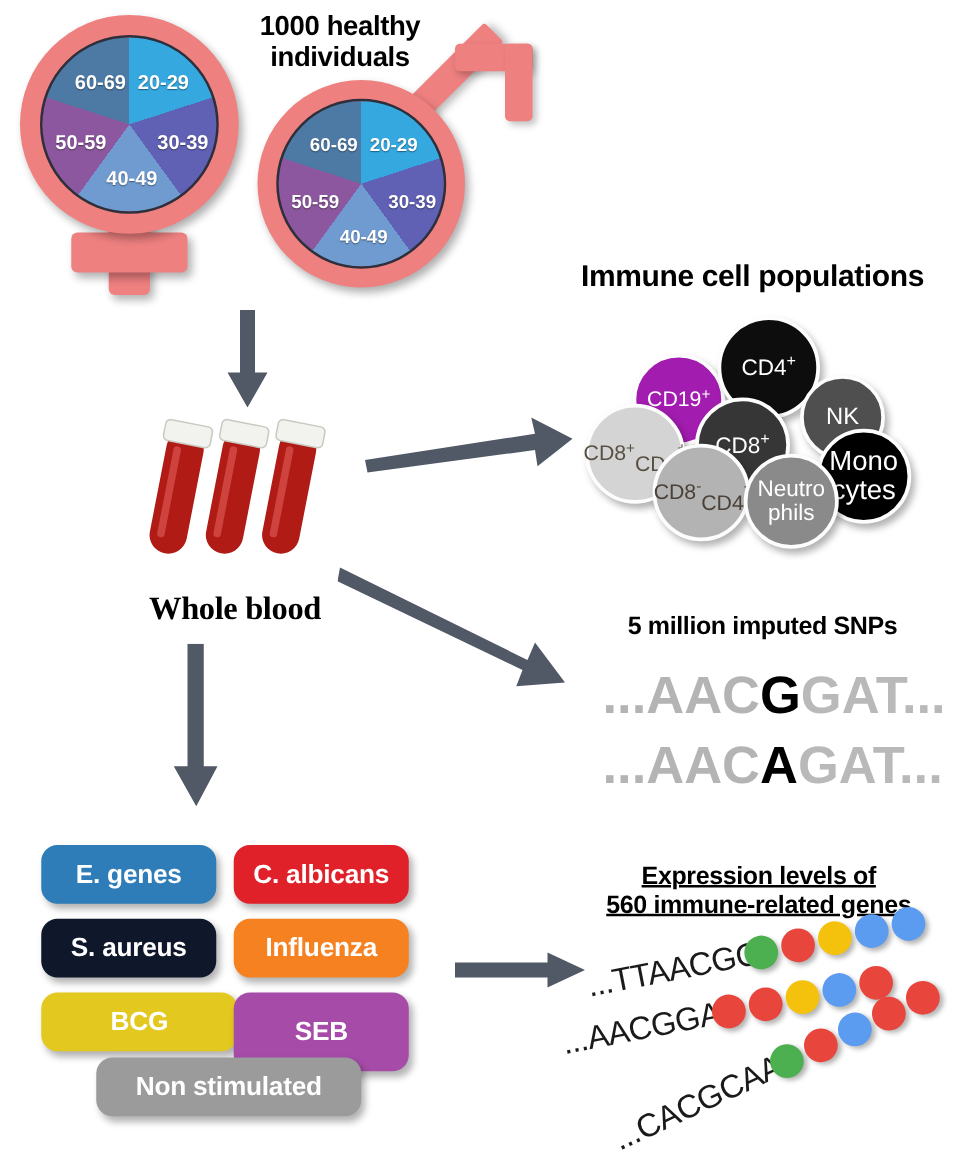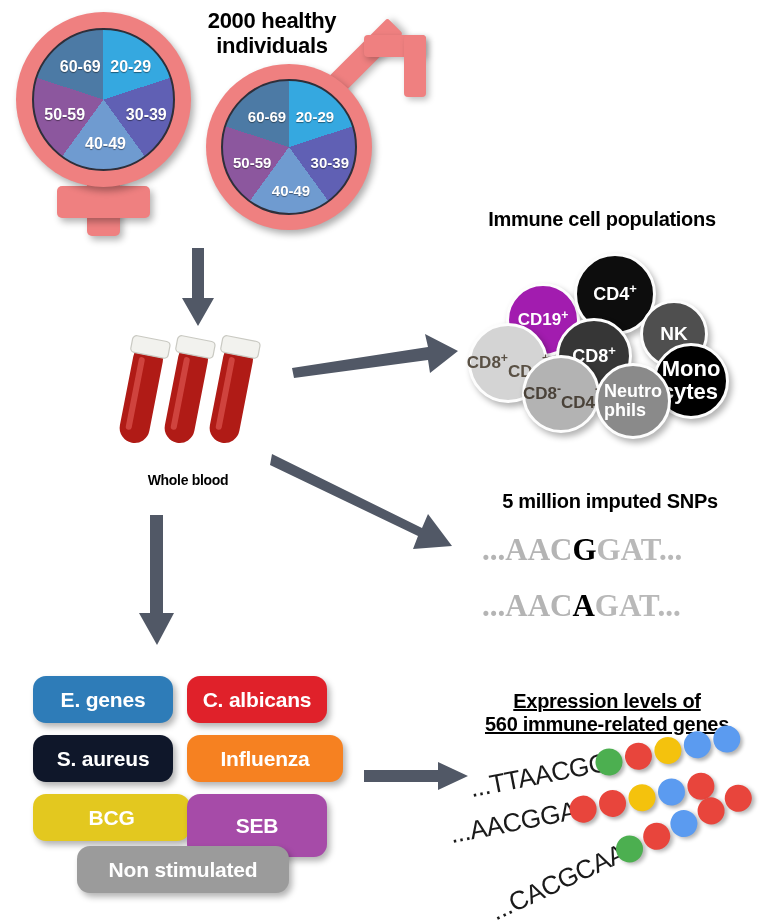--- a/index.html
+++ b/index.html
@@ -49,33 +49,33 @@
     border-radius:5px;
   }
 
   
   .arrow { position:absolute; }
 
   
   .cell {
     position:absolute; border-radius:50%;
     display:flex; align-items:center; justify-content:center;
-    font-weight:bold;
+    text-align:center; font-weight:normal;
     line-height:1.04;
     border:3px solid #fdfdfd;
     box-shadow: 3px 4px 6px rgba(0,0,0,0.30);
     white-space:pre-line;
   }
   .cell sup { font-size:0.72em; line-height:0; vertical-align: baseline; position:relative; top:-0.38em; }
 
   
   .snpline {
     position:absolute; white-space:pre;
-    font-family:Liberation Serif, serif;
-    font-weight:bold; font-size:31px;
+    font-family:Liberation Sans, sans-serif;
+    font-weight:bold; font-size:42px;
     letter-spacing:0px;
   }
   .snpline span { display:inline-block; }
 
   
   .stimbox {
     position:absolute; border-radius:13px;
     display:flex; align-items:center; justify-content:center;
     color:#fff; font-weight:bold; font-size:21px;
     box-shadow: 3px 4px 6px rgba(0,0,0,0.30);
@@ -94,21 +94,21 @@
     position:absolute; border-radius:50%; top:50%;
     transform:translateY(-50%);
     box-shadow: 2px 3px 4px rgba(0,0,0,0.30);
   }
 </style>
 </head>
 <body>
 
 <div id="stage">
 
-  <div class="abs heading" style="left:182px; top:8px; width:180px; font-size:22px;">2000 healthy
+  <div class="abs heading" style="left:182px; top:8px; width:180px; font-size:22px;">1000 healthy
 individuals</div>
 
   <div class="gsym" style="left:8px; top:8px; width:190px; height:230px;">
     <div class="fstem" style="left:79px; top:140px; width:33px; height:88px;"></div>
     <div class="fstem" style="left:49px; top:178px; width:93px; height:32px;"></div>
     <div class="ring" style="left:8px; top:4px; width:175px; height:175px;"></div>
     <div class="pie-wrap" id="pie-female" style="left: 24px; top: 20px; width: 143px; height: 143px; background: conic-gradient(rgb(53, 168, 224) 0deg, rgb(53, 168, 224) 72deg, rgb(96, 96, 180) 72deg, rgb(96, 96, 180) 144deg, rgb(111, 155, 208) 144deg, rgb(111, 155, 208) 216deg, rgb(140, 87, 158) 216deg, rgb(140, 87, 158) 288deg, rgb(76, 122, 165) 288deg, rgb(76, 122, 165) 360deg);">
         <div class="plabel" style="left: 96.716px; top: 36.7932px; font-size: 16px;">20-29</div>
         <div class="plabel" style="left: 112.3px; top: 84.7568px; font-size: 16px;">30-39</div>
         <div class="plabel" style="left: 71.5px; top: 114.4px; font-size: 16px;">40-49</div>
@@ -154,35 +154,35 @@
         <rect x="69" y="22" width="6" height="74" rx="3" fill="#d9524c" opacity="0.75"></rect>
       </g>
       <g transform="rotate(11 120 60)">
         <rect x="108" y="8" width="30" height="100" rx="15" fill="#b01b16"></rect>
         <rect x="104" y="2" width="38" height="17" rx="4" fill="#f2f2ee" stroke="#c9c9c2" stroke-width="1.2"></rect>
         <rect x="114" y="22" width="6" height="74" rx="3" fill="#d9524c" opacity="0.75"></rect>
       </g>
     </svg>
   </div>
 
-  <div class="abs heading" style="left:88px; top:472px; width:200px; font-size:14px;">Whole blood</div>
+  <div class="abs heading" style="left:88px; top:472px; width:200px; font-size:26px;font-family:Liberation Serif, serif;">Whole blood</div>
 
   <svg class="arrow" style="left:290px; top:330px;" width="170" height="50" viewBox="0 0 170 50">
     <path d="M2 38 L138 17 L135 4 L168 21 L140 43 L138 30 L4 48 Z" fill="#515866"></path>
   </svg>
 
   <svg class="arrow" style="left:270px; top:450px;" width="185" height="105" viewBox="0 0 185 105">
     <path d="M2 4 L152 78 L158 64 L182 96 L143 99 L148 86 L0 15 Z" fill="#515866"></path>
   </svg>
 
   <svg class="arrow" style="left:133px; top:515px;" width="48" height="130" viewBox="0 0 48 130">
     <path d="M17 0 h13 v98 h11 L24 130 L6 98 h11 Z" fill="#515866"></path>
   </svg>
 
-  <div class="abs heading" style="left:452px; top:208px; width:300px; font-size:20px;">Immune cell populations</div>
+  <div class="abs heading" style="left:452px; top:208px; width:300px; font-size:24px;">Immune cell populations</div>
 
   <div class="abs" id="immune-cells" style="left:468px; top:245px; width:280px; height:200px;">
       <div class="cell" style="left: 38px; top: 38px; width: 74px; height: 74px; background: #a21caf; color: rgb(255, 255, 255); font-size: 17px; z-index: 1;">CD19<sup>+</sup></div>
       <div class="cell" style="left: 106px; top: 8px; width: 82px; height: 82px; background: rgb(13, 13, 13); color: rgb(255, 255, 255); font-size: 18px; z-index: 2;">CD4<sup>+</sup></div>
       <div class="cell" style="left: 172px; top: 55px; width: 68px; height: 68px; background: rgb(79, 79, 79); color: rgb(255, 255, 255); font-size: 19px; z-index: 3;">NK</div>
       <div class="cell" style="left: 0px; top: 78px; width: 80px; height: 80px; background: rgb(212, 212, 212); color: rgb(89, 80, 68); font-size: 17px; z-index: 4;">CD8<sup>+</sup><br>CD4<sup>+</sup></div>
       <div class="cell" style="left: 88px; top: 73px; width: 76px; height: 76px; background: rgb(54, 54, 54); color: rgb(255, 255, 255); font-size: 18px; z-index: 5;">CD8<sup>+</sup></div>
       <div class="cell" style="left: 185px; top: 98px; width: 76px; height: 76px; background: #000000; color: rgb(255, 255, 255); font-size: 22px; z-index: 6;">Mono<br>cytes</div>
       <div class="cell" style="left: 54px; top: 110px; width: 78px; height: 78px; background: rgb(179, 179, 179); color: rgb(74, 66, 57); font-size: 17px; z-index: 7;">CD8<sup>-</sup><br>CD4<sup>-</sup></div>
       <div class="cell" style="left: 127px; top: 118px; width: 76px; height: 76px; background: rgb(138, 138, 138); color: rgb(255, 255, 255); font-size: 18px; z-index: 8;">Neutro<br>phils</div>
@@ -192,21 +192,21 @@
 
   <div class="abs" id="snp-block" style="left:482px; top:532px; width:260px; height:82px;">
       <div class="snpline" style="left: 0px; top: 0px;"><span style="color: rgb(168, 168, 168); opacity: 0.85; filter: blur(0.4px);">...AAC</span><span style="color: rgb(0, 0, 0); font-weight: bold;">G</span><span style="color: rgb(168, 168, 168); opacity: 0.8; filter: blur(0.4px);">GAT...</span></div>
       <div class="snpline" style="left: 0px; top: 56px;"><span style="color: rgb(168, 168, 168); opacity: 0.85; filter: blur(0.4px);">...AAC</span><span style="color: rgb(0, 0, 0); font-weight: bold;">A</span><span style="color: rgb(168, 168, 168); opacity: 0.8; filter: blur(0.4px);">GAT...</span></div>
     </div>
 
   <div class="abs" id="stimuli-grid" style="left:33px; top:676px; width:300px; height:120px;">
       <div class="stimbox" style="left: 0px; top: 0px; width: 140px; height: 47px; background: rgb(46, 124, 184);">E. genes</div>
       <div class="stimbox" style="left: 154px; top: 0px; width: 140px; height: 47px; background: rgb(224, 33, 42);">C. albicans</div>
       <div class="stimbox" style="left: 0px; top: 59px; width: 140px; height: 47px; background: #0f172a;">S. aureus</div>
-      <div class="stimbox" style="left: 154px; top: 59px; width: 156px; height: 47px; background: rgb(246, 129, 33); text-align: center;">Influenza</div>
+      <div class="stimbox" style="left: 154px; top: 59px; width: 140px; height: 47px; background: rgb(246, 129, 33); text-align: center;">Influenza</div>
       <div class="stimbox" style="left: 0px; top: 118px; width: 157px; height: 47px; background: rgb(227, 200, 31);">BCG</div>
       <div class="stimbox" style="left: 154px; top: 118px; width: 140px; height: 63px; background: rgb(166, 75, 168);">SEB</div>
     </div>
   <div class="stimbox" id="stim-control" style="left: 77px; top: 846px; width: 212px; height: 47px; background: rgb(155, 155, 155);">Non stimulated</div>
 
   <svg class="arrow" style="left:364px; top:760px;" width="106" height="32" viewBox="0 0 106 32">
     <path d="M0 10 h74 V2 l30 14 l-30 14 v-8 H0 Z" fill="#515866"></path>
   </svg>
 
   <div class="abs heading" style="left:452px; top:690px; width:310px; font-size:20px;text-decoration:underline;">Expression levels of

